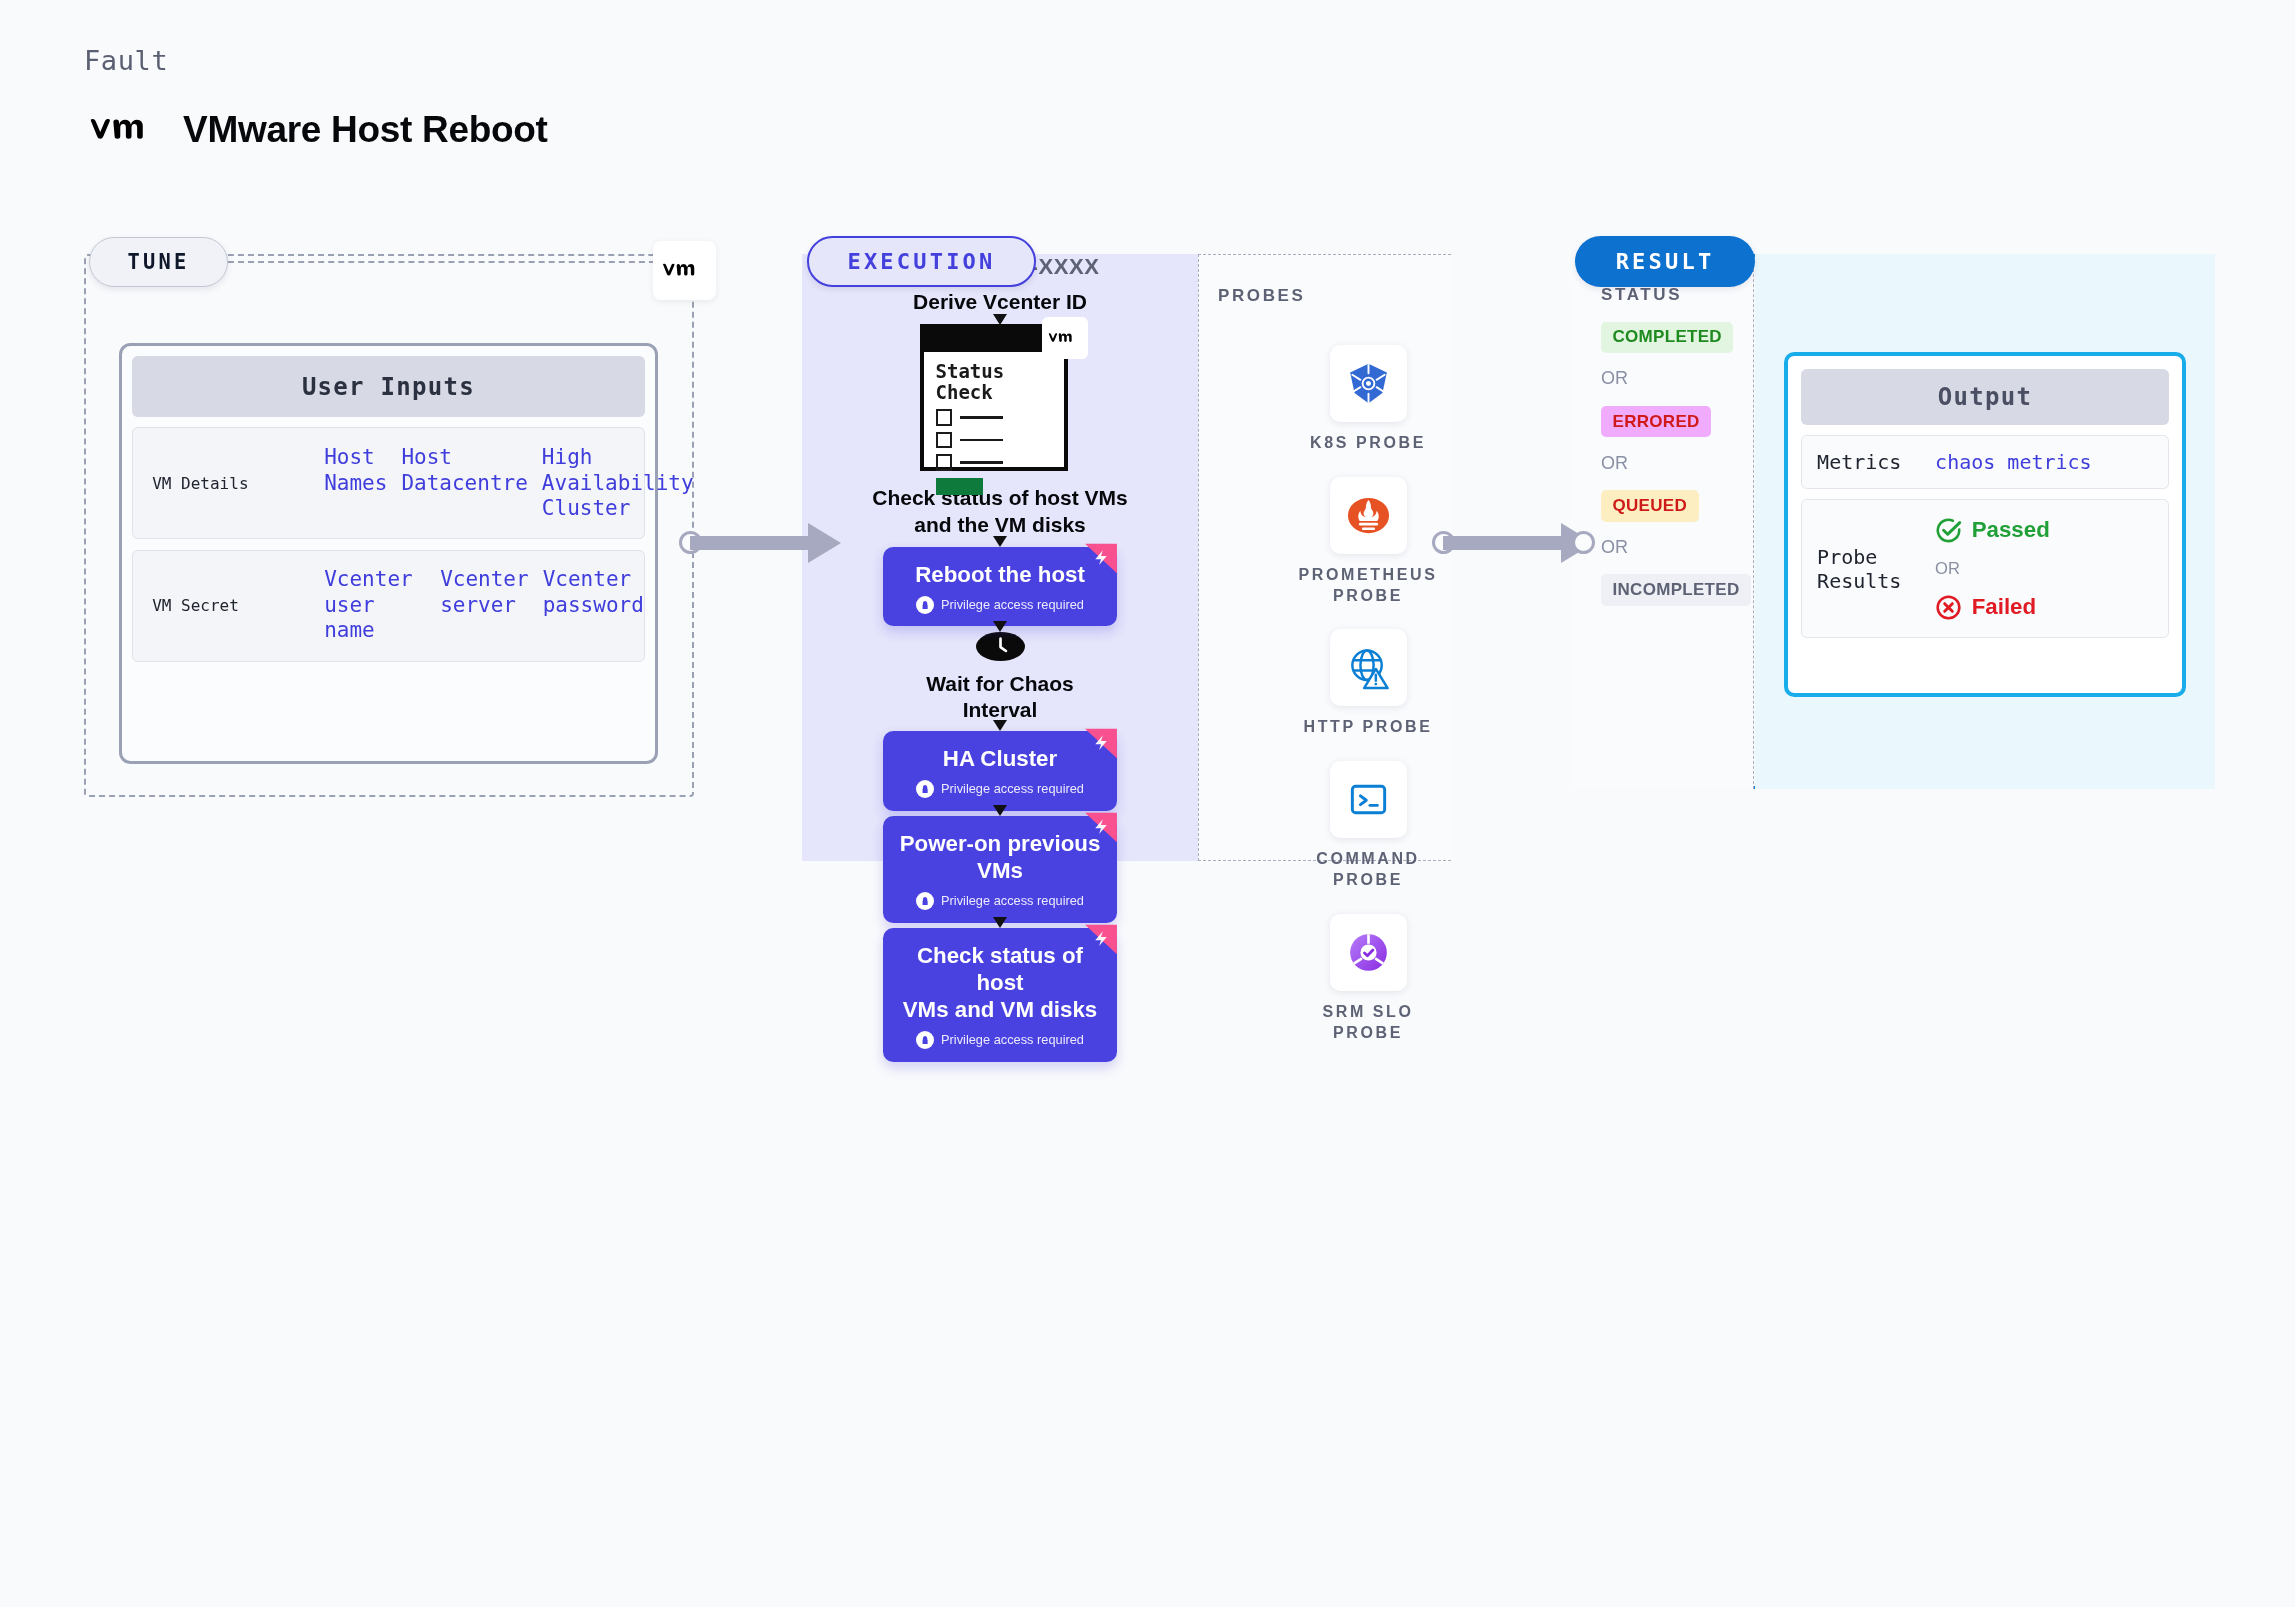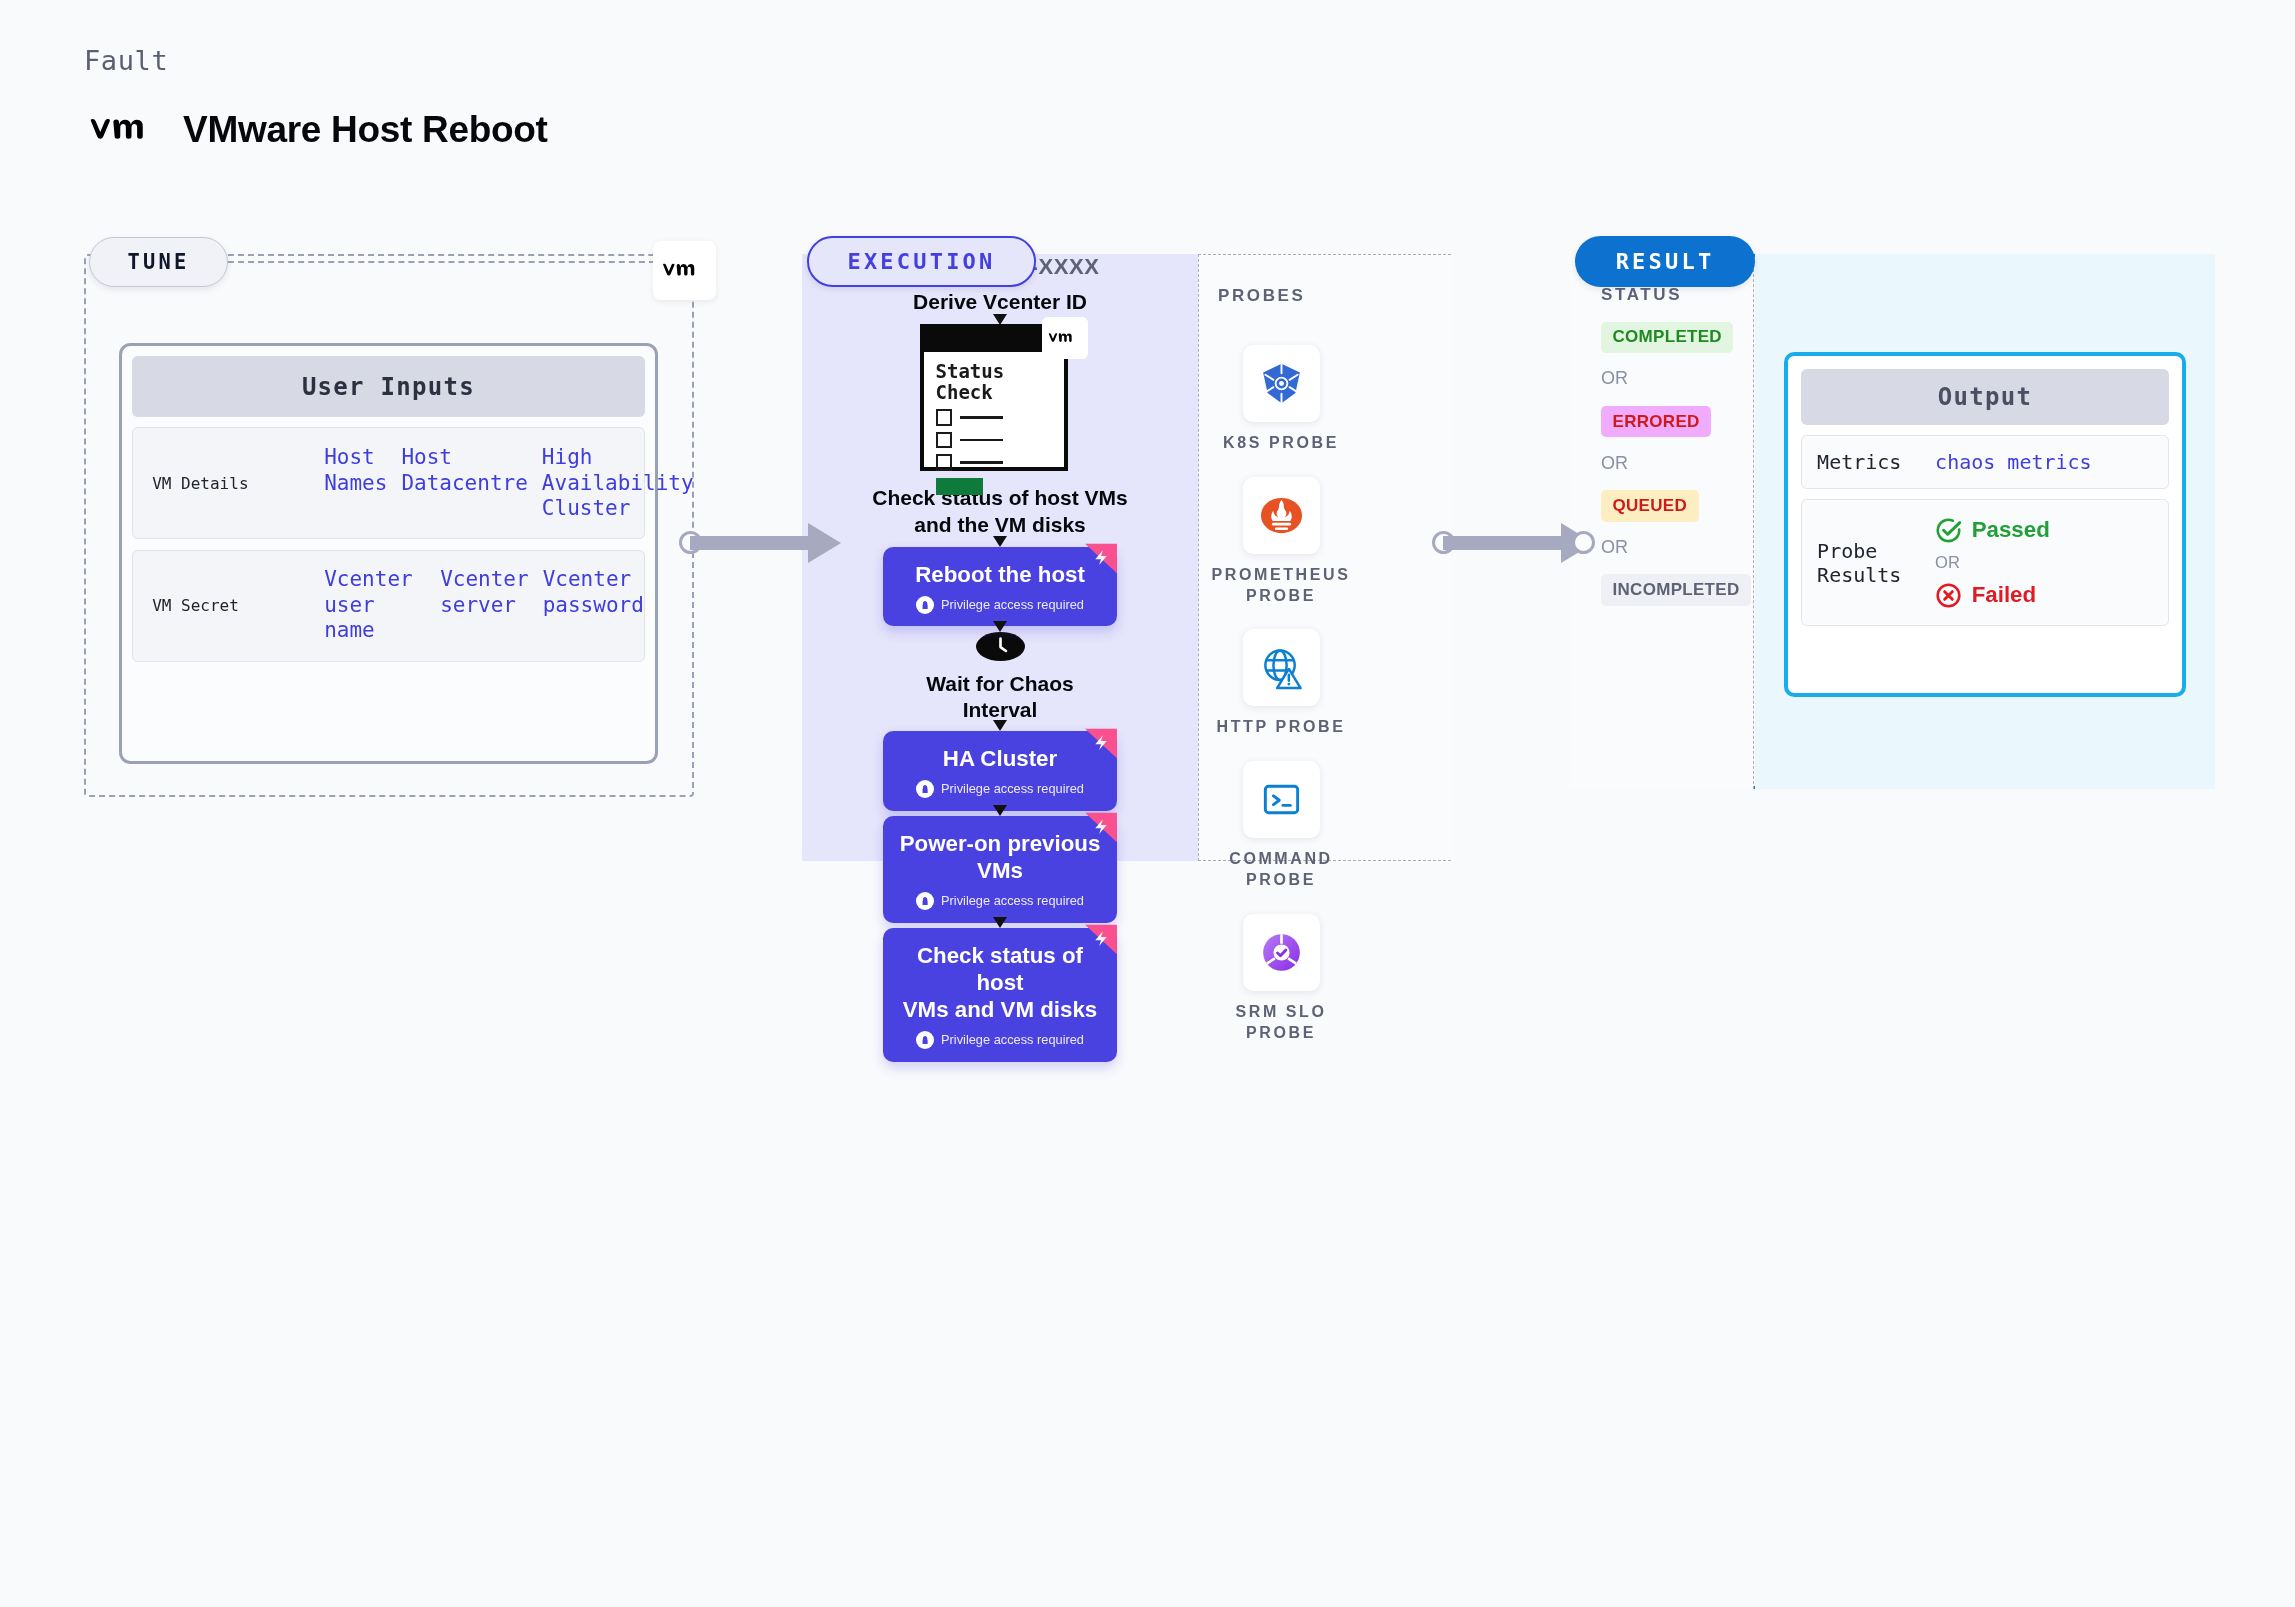--- a/index.html
+++ b/index.html
@@ -209,21 +209,21 @@
     border: 1.9px dashed #a9aebd; border-right: none;
     background: #fafbfd; z-index: 2;
   }
   #probes-label {
     position: absolute; left: 1218px; top: 286px;
     font-size: 17px; font-weight: 700; color: #5d6275; letter-spacing: 2.6px;
     z-index: 3;
   }
   #probes-list {
     position: absolute; left: 1198px; top: 345px; width: 253px;
-    display: flex; flex-direction: column; align-items: flex-start; gap: 23px;
+    display: flex; flex-direction: column; align-items: flex-end; gap: 23px;
     z-index: 3;
   }
   .probe-item { display: flex; flex-direction: column; align-items: center; width: 166px; }
   .probe-tile {
     width: 77px; height: 77px; background: #fff; border-radius: 10.2px;
     box-shadow: 0 1.9px 7.7px rgba(30,36,70,.09);
     display: flex; align-items: center; justify-content: center;
   }
   .probe-tile svg { width: 47px; height: 47px; }
   .probe-label {
@@ -282,21 +282,21 @@
   }
   .out-label {
     width: 118px; flex: none;
     font-family: "DejaVu Sans Mono", monospace;
     font-size: 20px; color: #20242f; line-height: 1.2;
   }
   .out-value-metrics {
     font-family: "DejaVu Sans Mono", monospace;
     font-size: 20px; color: #3f3ddb;
   }
-  .probe-res-col { display: flex; flex-direction: column; gap: 9px; }
+  .probe-res-col { display: flex; flex-direction: column; gap: 15px; }
   .probe-res-row { display: flex; align-items: center; gap: 9.6px; }
   .probe-res-row svg { width: 27px; height: 27px; flex: none; }
   .res-pass { font-size: 22.3px; font-weight: 700; color: #21a038; }
   .res-fail { font-size: 22.3px; font-weight: 700; color: #e01b24; }
   .res-or { font-size: 16.6px; color: #8a90a4; font-family:"Liberation Sans", sans-serif; }
 </style>
 </head>
 <body>
 
 <div id="hdr-fault">Fault</div>

